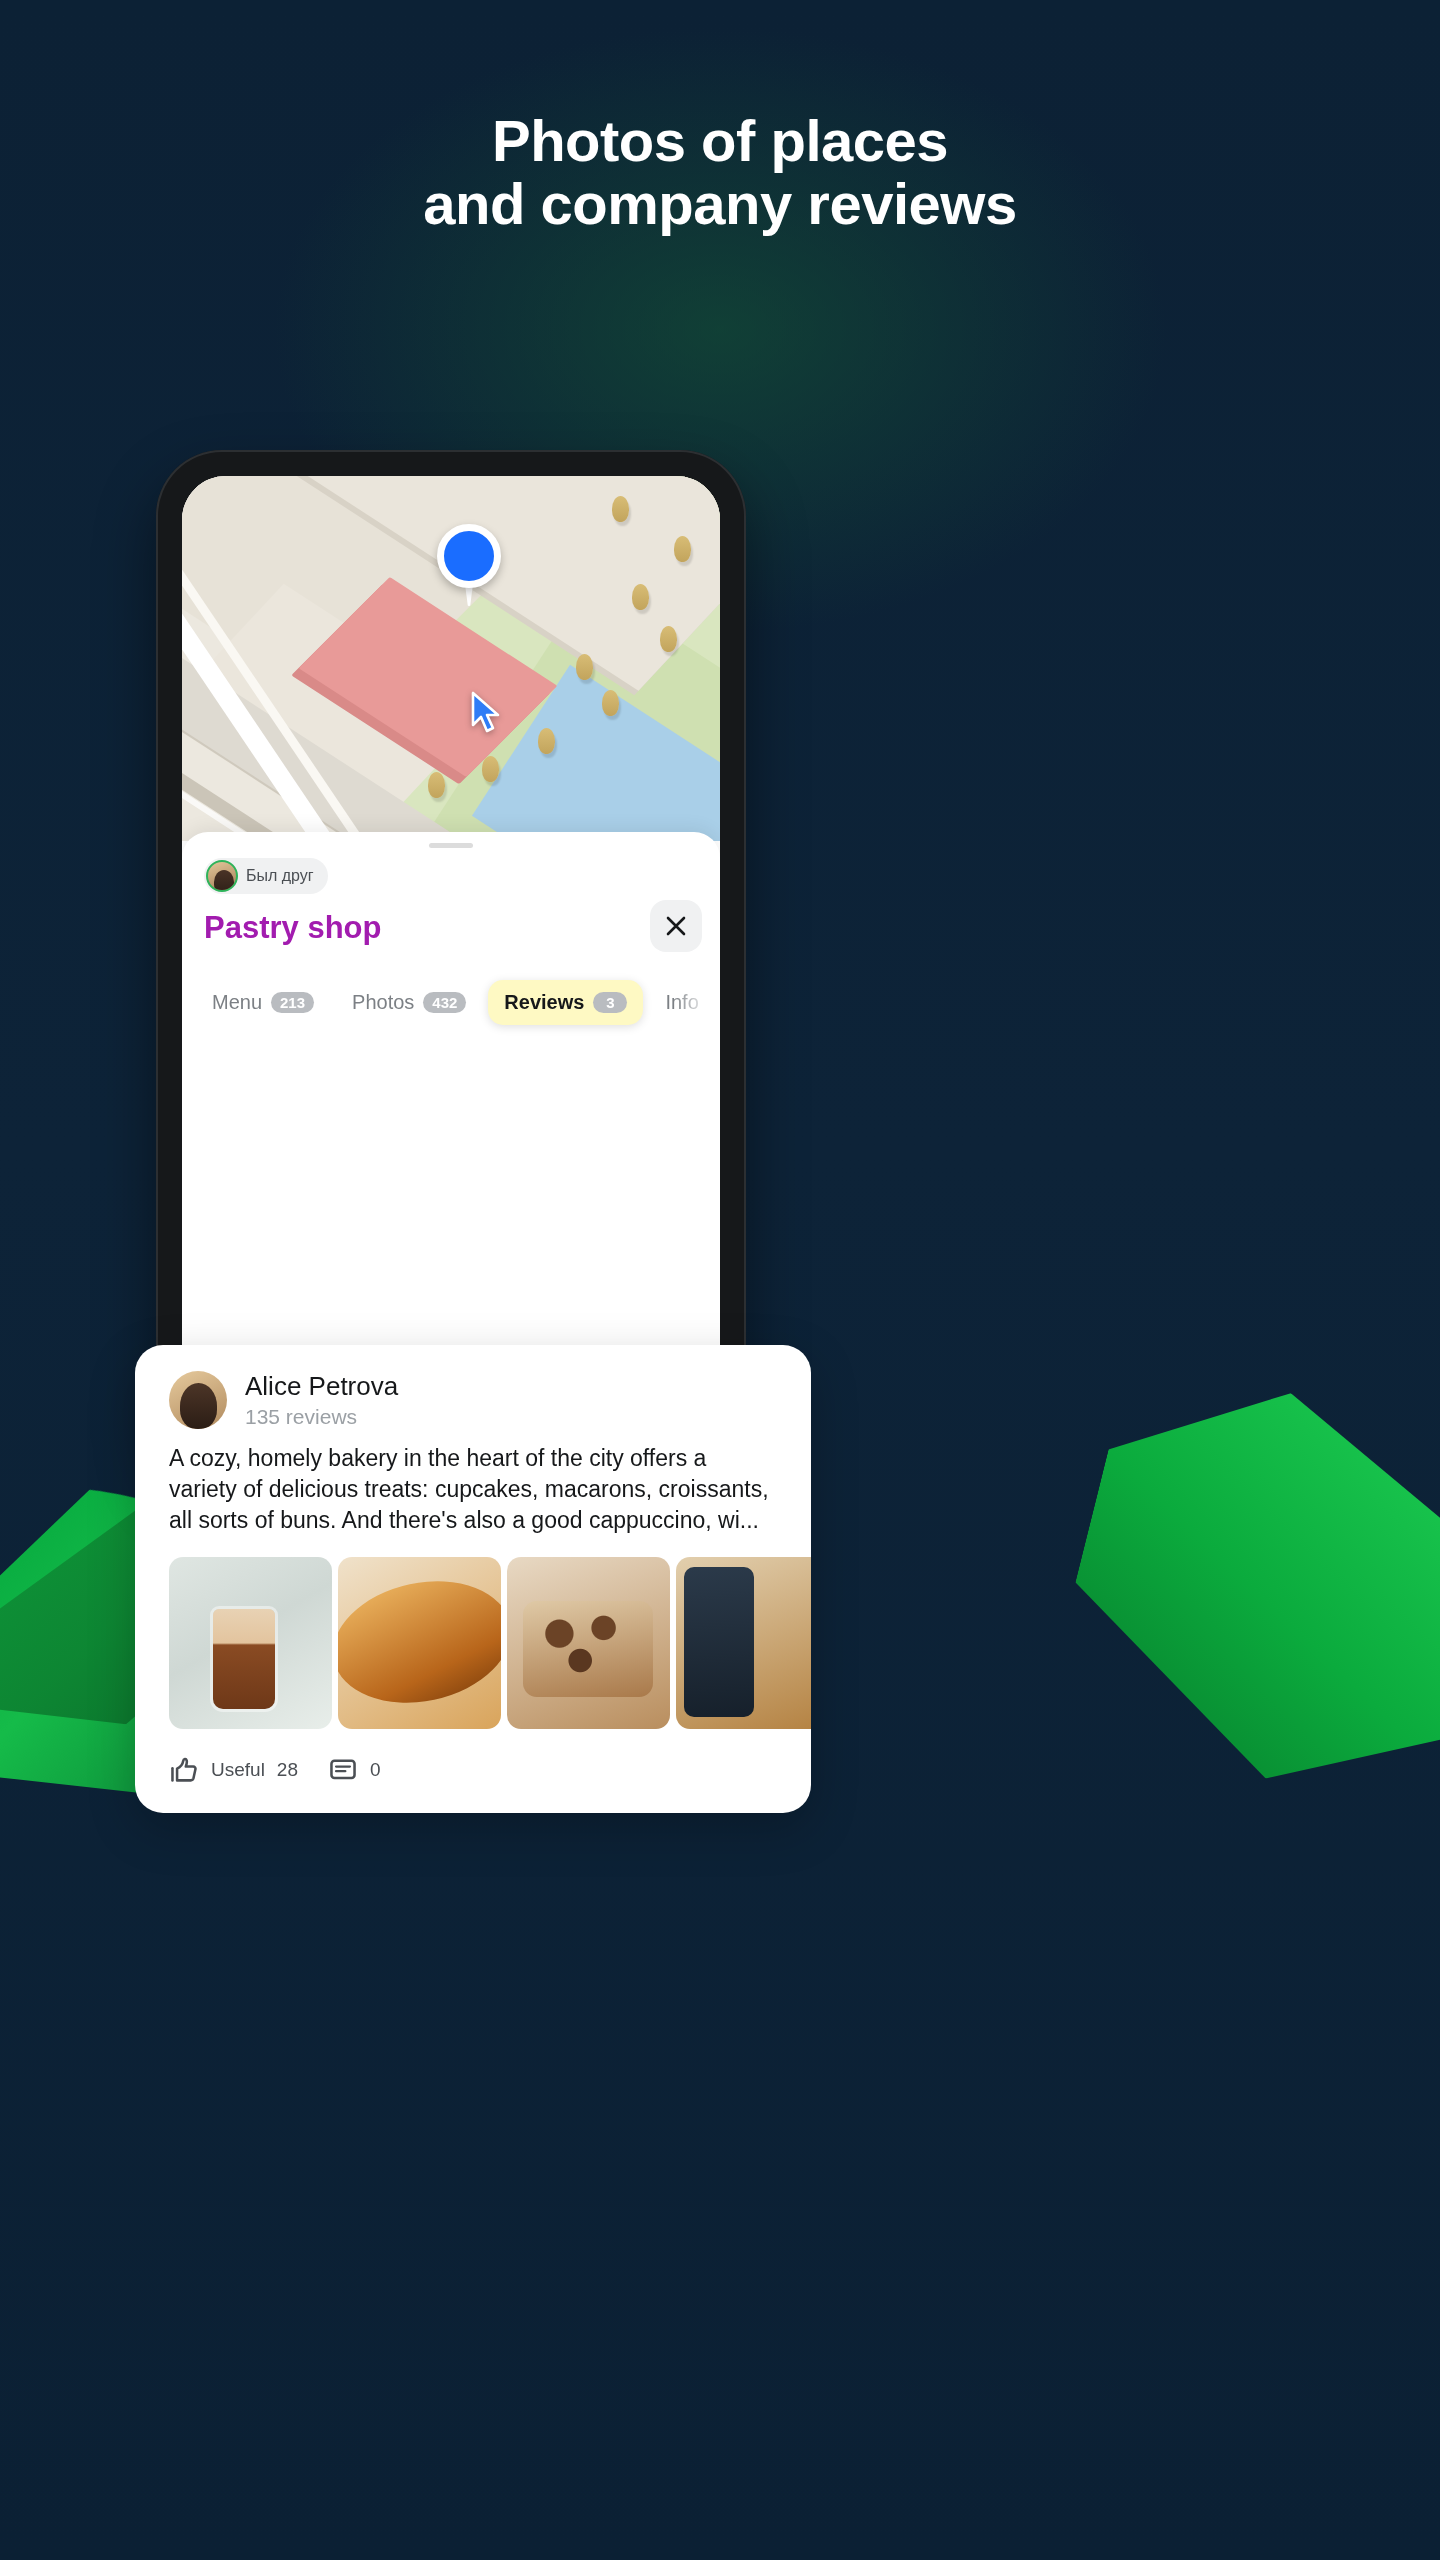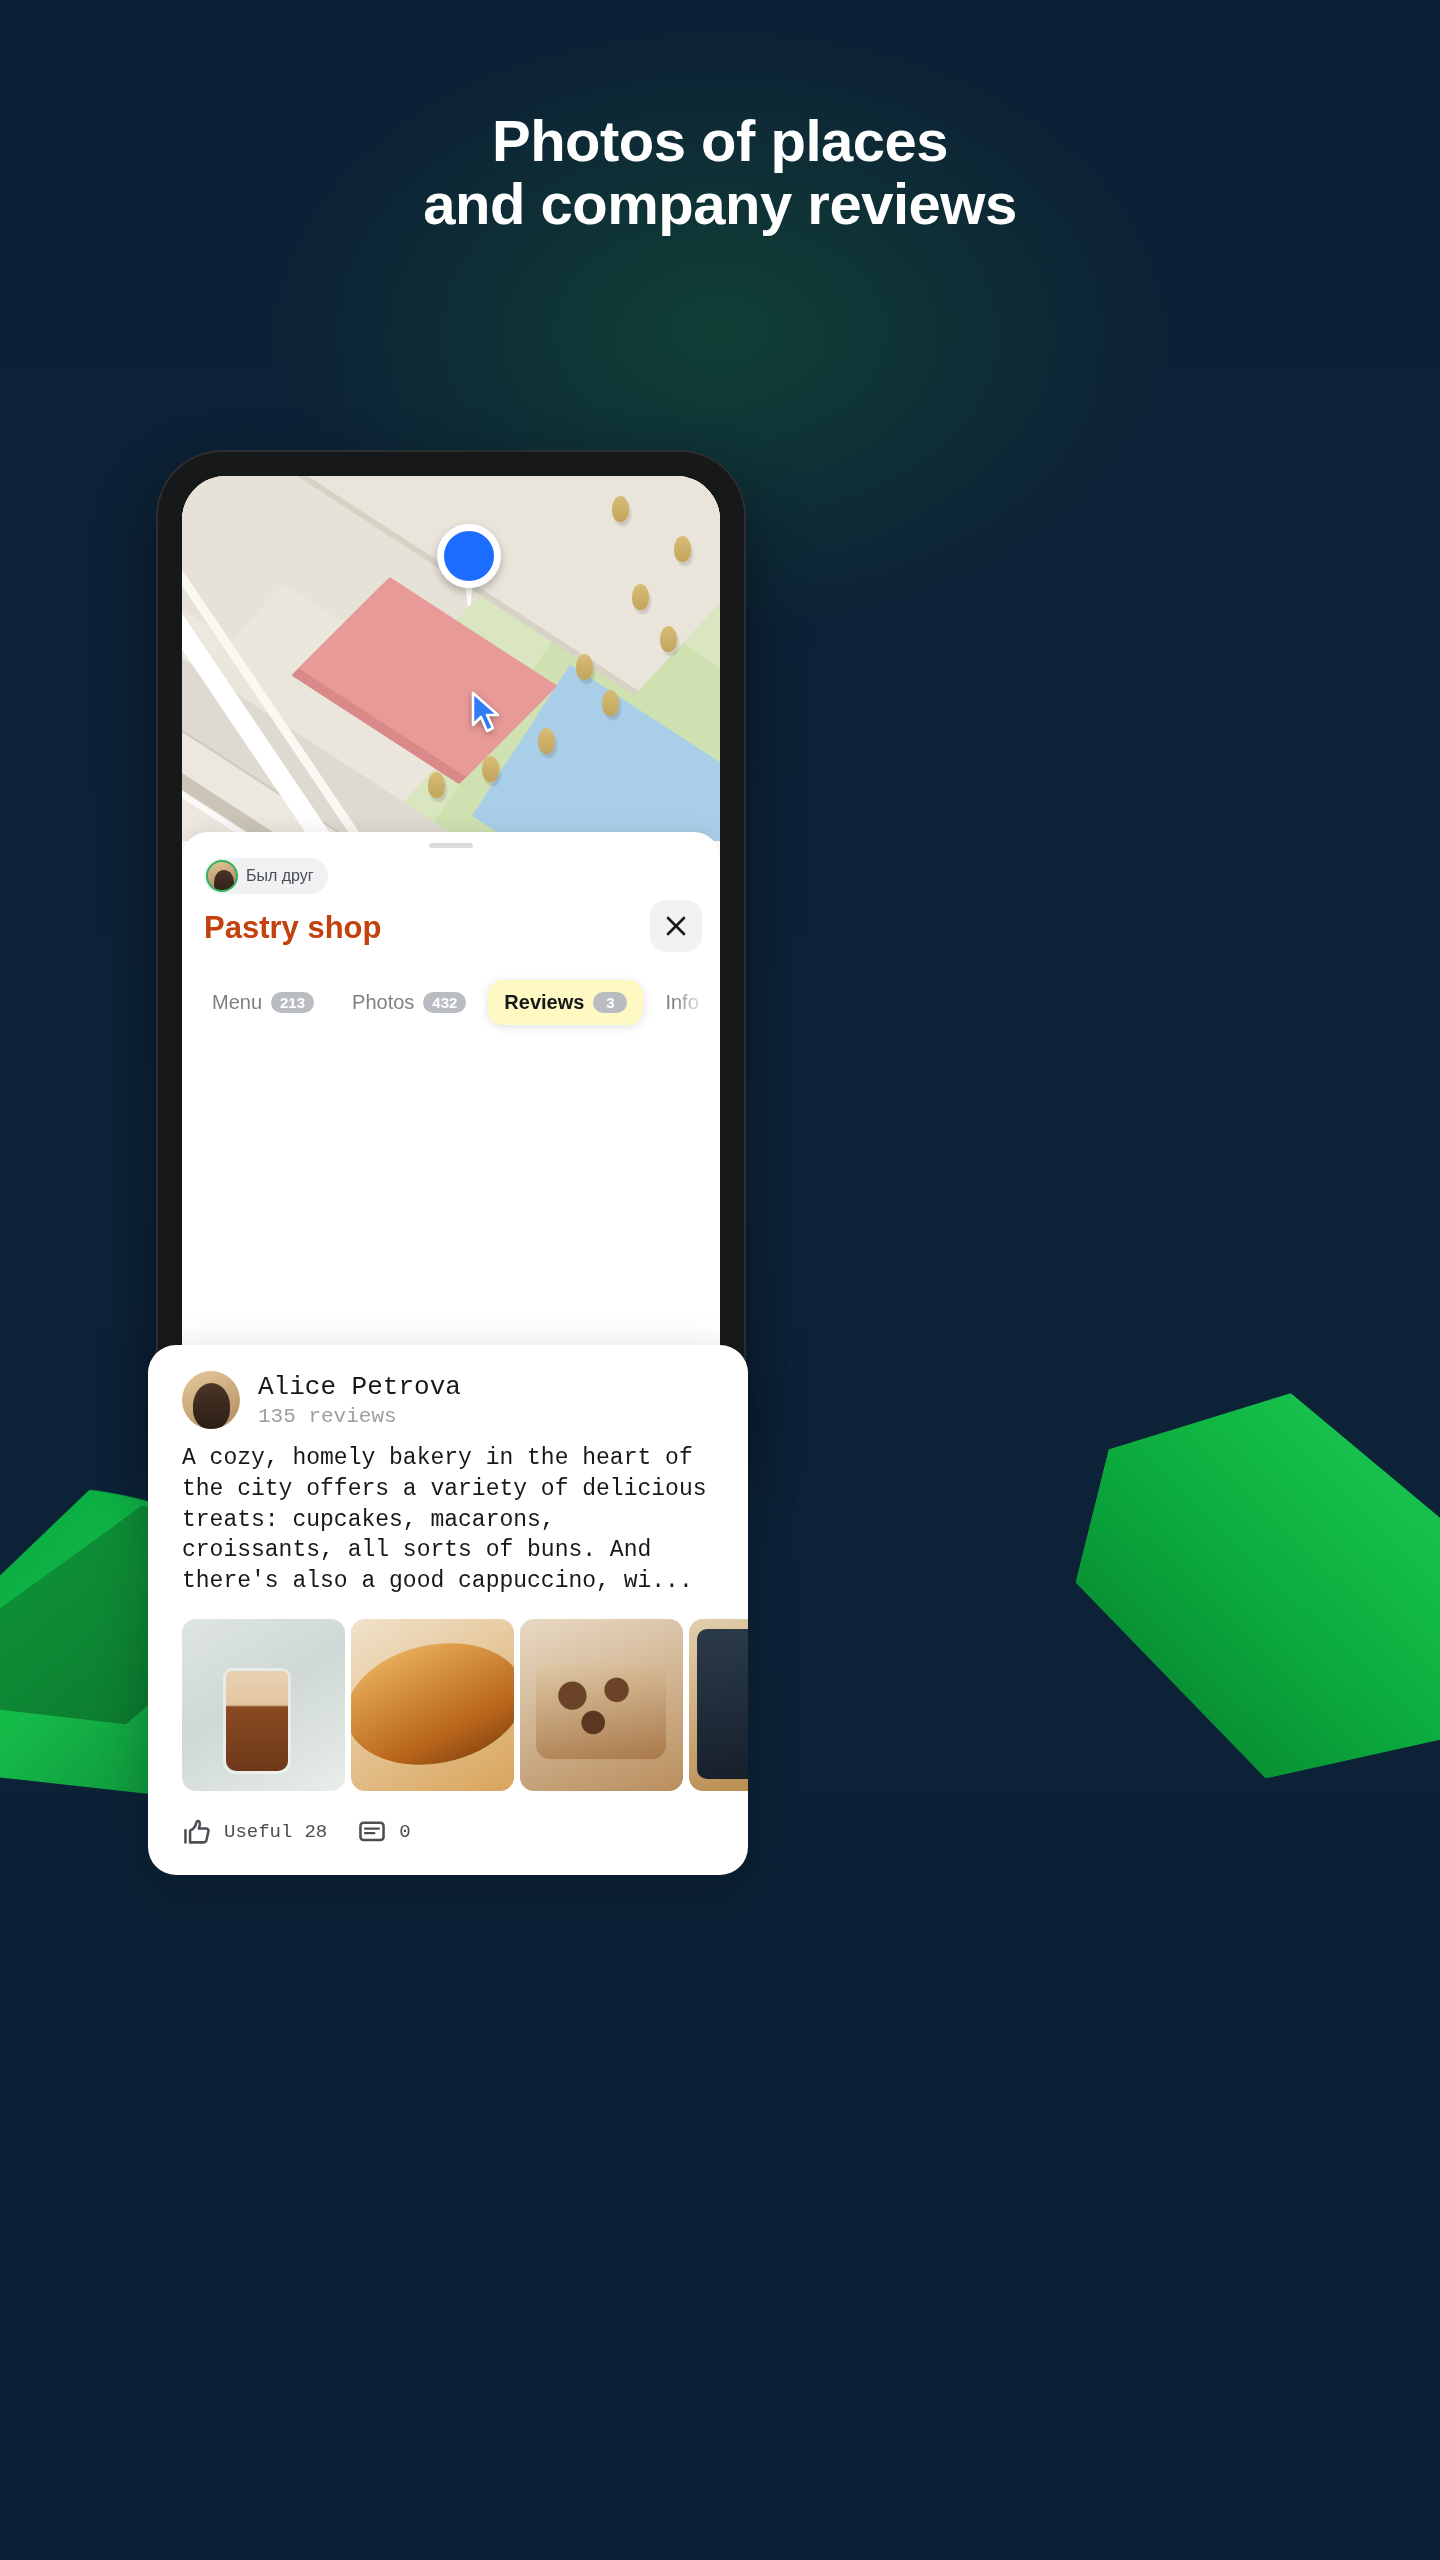--- a/index.html
+++ b/index.html
@@ -78,21 +78,21 @@
      border-radius:26px 26px 0 0;box-shadow:0 -4px 18px rgba(0,0,0,.07);}
   .grabber{position:absolute;left:50%;top:11px;width:44px;height:5px;margin-left:-22px;
      background:#dcdcdc;border-radius:3px;}
   .friend-chip{position:absolute;left:22px;top:26px;height:36px;display:flex;align-items:center;
      gap:8px;background:#f0f1f2;border-radius:18px;padding:0 14px 0 2px;}
   .friend-av{width:32px;height:32px;border-radius:50%;border:2px solid #2eb35a;box-sizing:border-box;
      overflow:hidden;background:linear-gradient(160deg,#e3c79a,#a47d56);position:relative;}
   .friend-av::after{content:"";position:absolute;left:6px;top:8px;width:20px;height:24px;border-radius:50% 50% 40% 40%;
      background:linear-gradient(180deg,#4a3326,#2d1f17);}
   .friend-label{font-size:16px;color:#4b4f54;text-align:right;}
-  .place-title{position:absolute;left:22px;top:78px;font-size:31px;font-weight:600;color:#c2410c;}
+  .place-title{position:absolute;left:22px;top:78px;font-size:31px;font-weight:600;color:#a21caf;}
   .close-btn{position:absolute;right:18px;top:68px;width:52px;height:52px;border-radius:16px;
      background:#f0f1f2;display:flex;align-items:center;justify-content:center;}
   .tabs{position:absolute;left:14px;right:0;top:148px;display:flex;align-items:flex-start;gap:6px;}
   .tab{display:flex;align-items:center;gap:9px;padding:11px 16px;border-radius:15px;
      font-size:20px;color:#7c8085;white-space:nowrap;}
   .tab.active{background:#fef9c3;color:#16181a;font-weight:600;
      box-shadow:0 2px 10px rgba(0,0,0,.13);}
   .badge{background:#b9bcc0;color:#fff;font-size:15px;font-weight:600;border-radius:11px;
      padding:2px 9px;min-width:16px;text-align:center;}
   .tab.active .badge{background:#b9bcc0;}
@@ -106,22 +106,22 @@
   .nav-label{font-size:16px;color:#86898d;}
   .nav-item.active .nav-label{color:#21a038;font-weight:600;}
   .sq-ico{width:26px;height:26px;display:grid;grid-template-columns:1fr 1fr;gap:4px;}
   .sq-ico i{background:#21a038;border-radius:3px;}
   .nav-av{width:27px;height:27px;border-radius:50%;overflow:hidden;position:relative;
      background:linear-gradient(160deg,#e3c79a,#a0764f);}
   .nav-av::after{content:"";position:absolute;left:5px;top:7px;width:17px;height:20px;
      border-radius:50% 50% 40% 40%;background:linear-gradient(180deg,#4a3326,#30221a);}
 
   
-  .review-card{position:absolute;left:148px;top:1345px;width:600px;background:#fff;
-     border-radius:28px;box-shadow:0 16px 48px rgba(0,0,0,.22);padding:26px 0 0;overflow:hidden;font-family:Liberation Mono, monospace;}
+  .review-card{position:absolute;left:135px;top:1345px;width:676px;background:#fff;
+     border-radius:28px;box-shadow:0 16px 48px rgba(0,0,0,.22);padding:26px 0 0;overflow:hidden;}
   .rev-head{display:flex;align-items:center;gap:18px;padding:0 34px;}
   .rev-av{width:58px;height:58px;border-radius:50%;flex:none;position:relative;overflow:hidden;
      background:linear-gradient(155deg,#e6ca9d,#b08a5e);}
   .rev-av::after{content:"";position:absolute;left:11px;top:12px;width:37px;height:46px;
      border-radius:50% 50% 42% 42%;background:linear-gradient(180deg,#4c3527,#2b1d15);}
   .rev-name{font-size:26px;color:#16181a;line-height:1.2;}
   .rev-count{font-size:21px;color:#9ba0a5;margin-top:2px;}
   .rev-rating{display:flex;align-items:center;gap:14px;padding:20px 34px 0;}
   .stars{display:flex;gap:2px;}
   .star{width:25px;height:25px;color:#f2a40c;}

